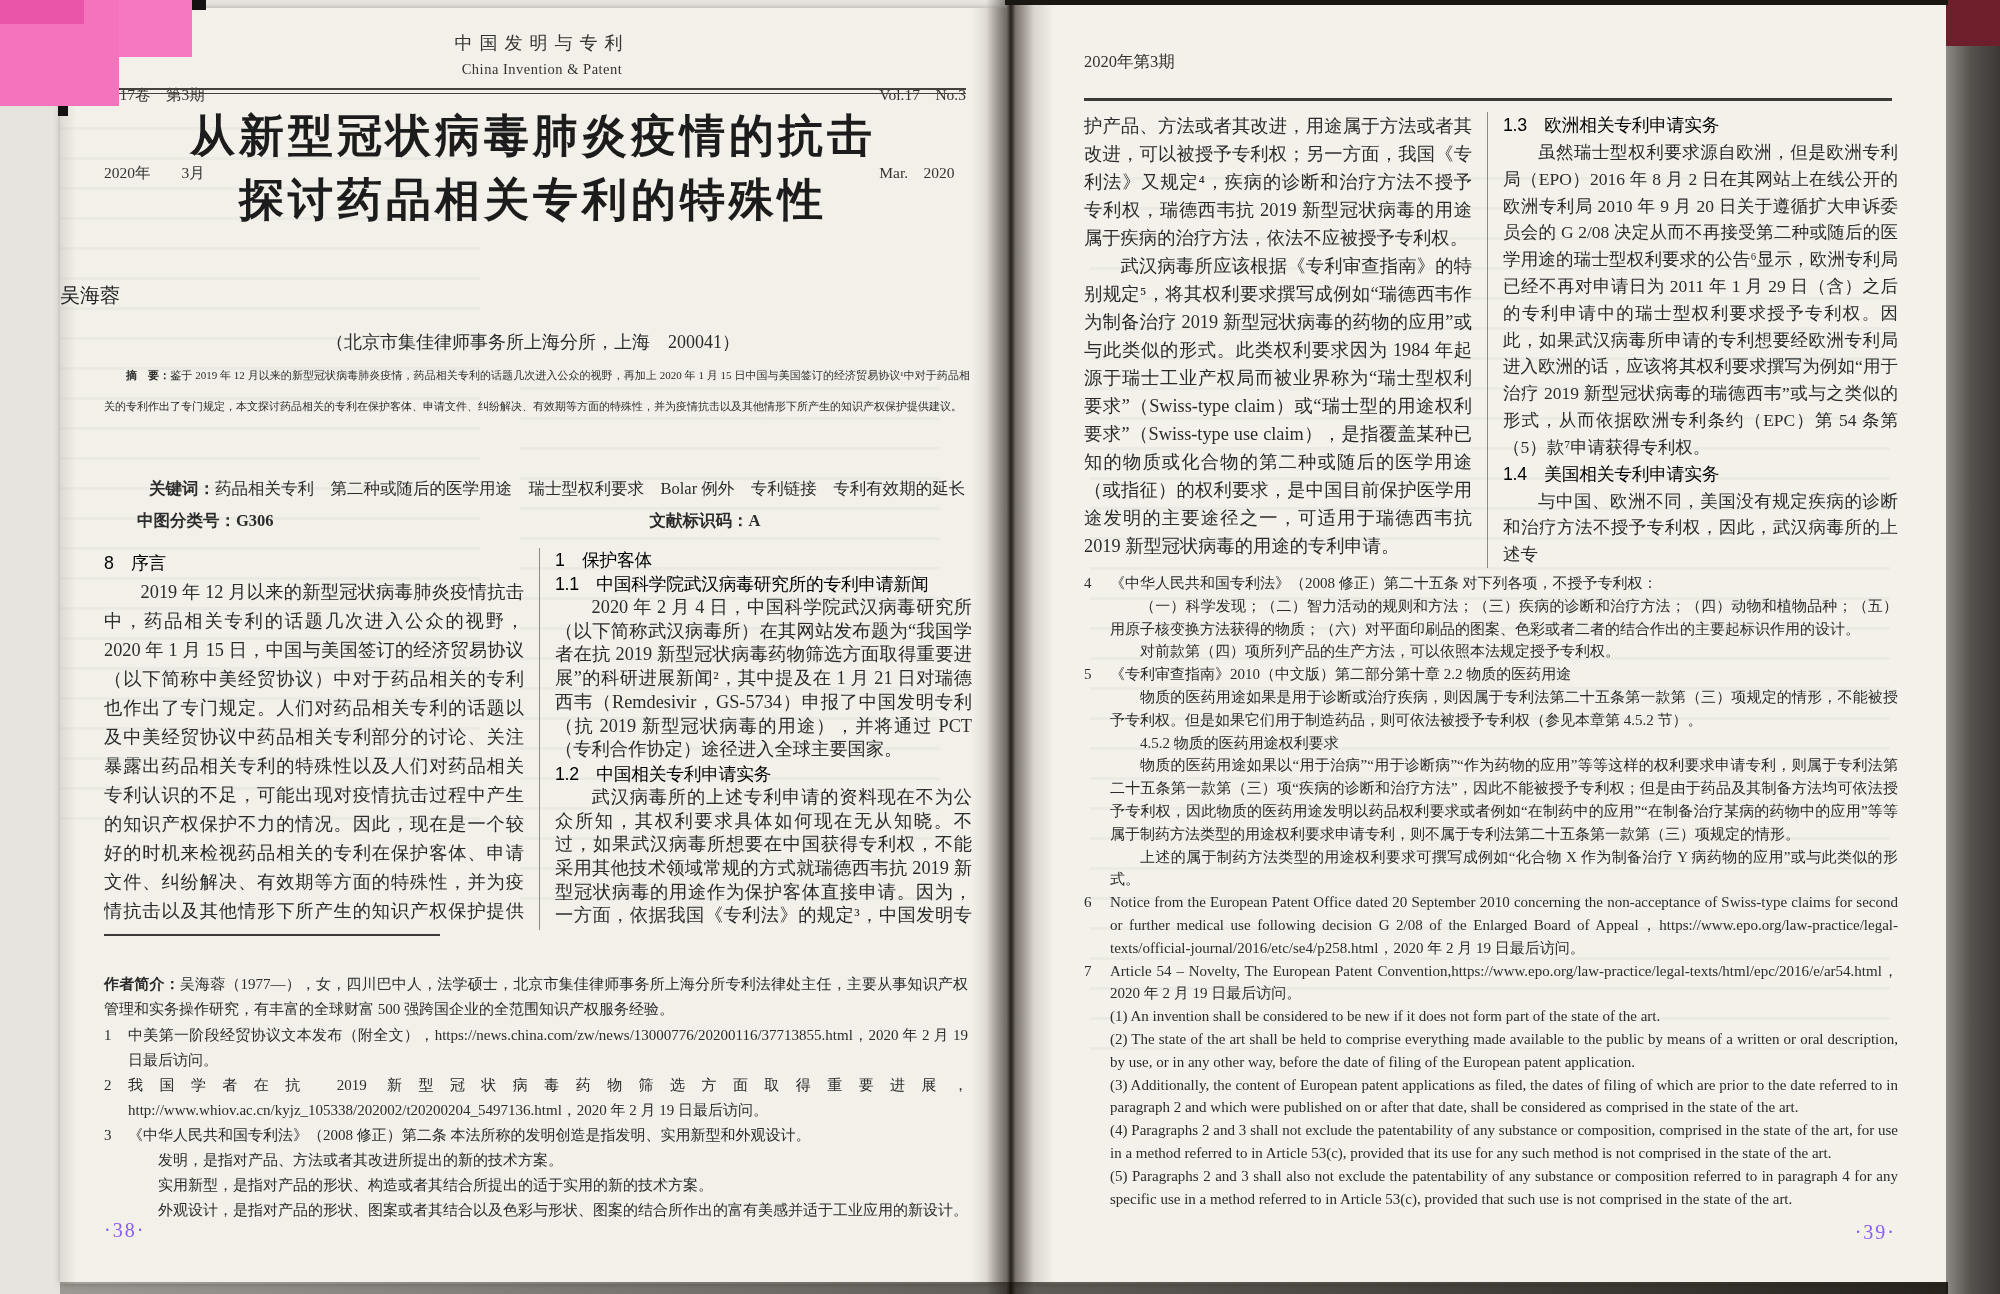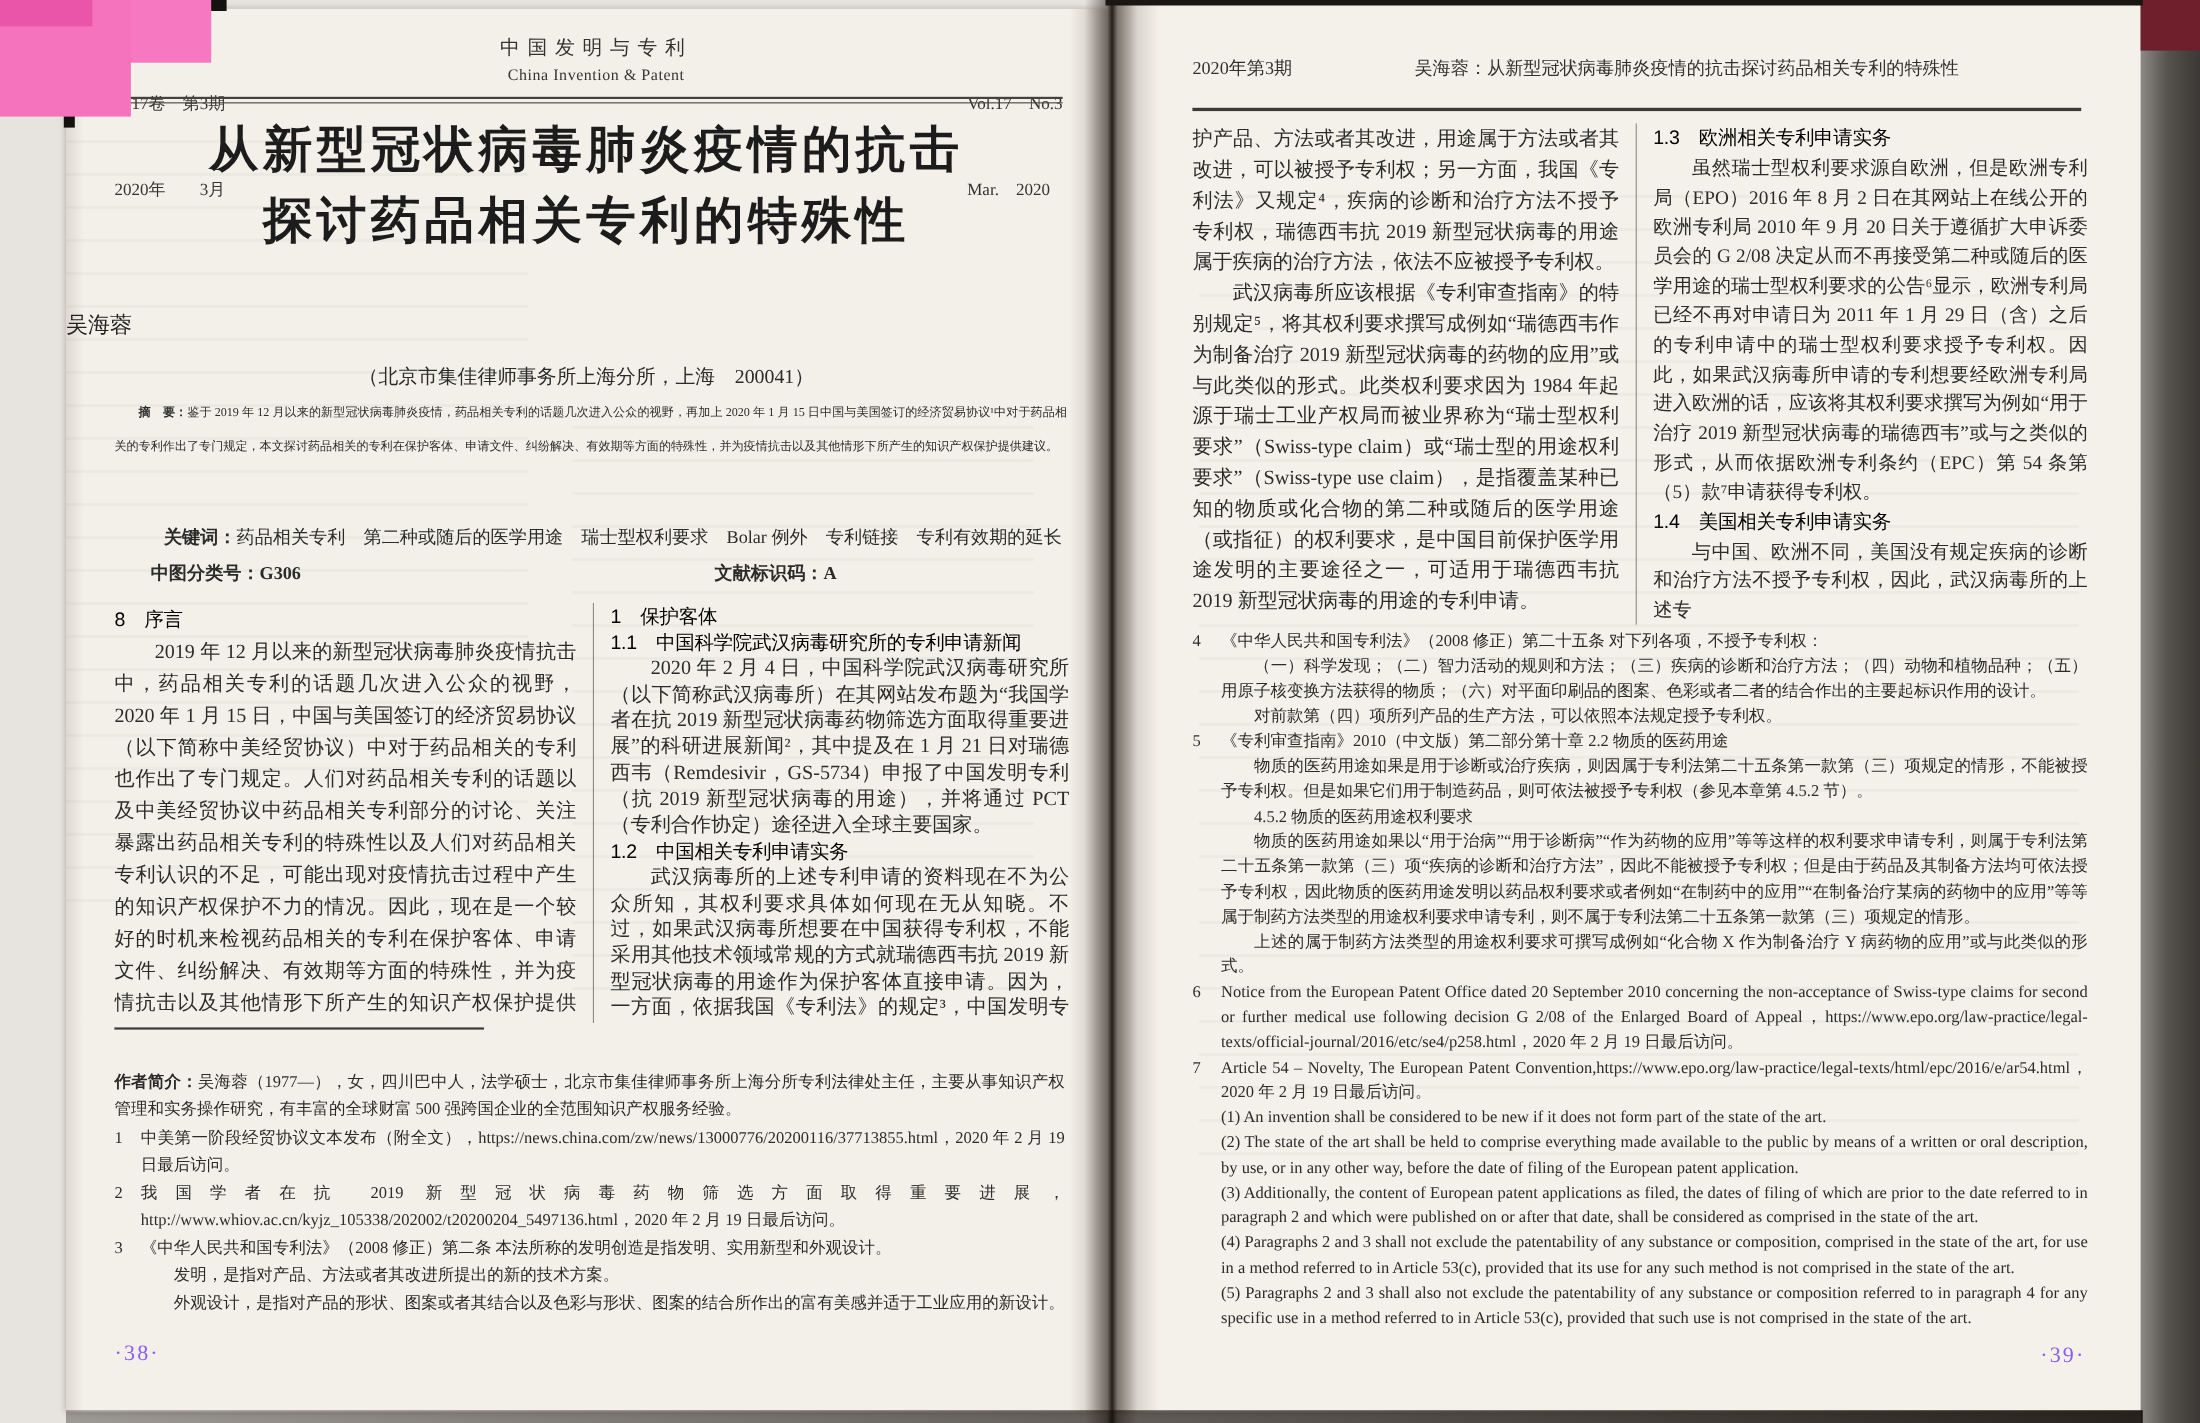--- a/index.html
+++ b/index.html
@@ -170,30 +170,30 @@
         <p class="fn-text">中美第一阶段经贸协议文本发布（附全文），https://news.china.com/zw/news/13000776/20200116/37713855.html，2020 年 2 月 19 日最后访问。</p>
       </div>
       <div class="fn">
         <span class="fn-num">2</span>
         <p class="fn-text">我国学者在抗 2019 新型冠状病毒药物筛选方面取得重要进展，http://www.whiov.ac.cn/kyjz_105338/202002/t20200204_5497136.html，2020 年 2 月 19 日最后访问。</p>
       </div>
       <div class="fn">
         <span class="fn-num">3</span>
         <p class="fn-text">《中华人民共和国专利法》（2008 修正）第二条 本法所称的发明创造是指发明、实用新型和外观设计。</p>
         <p class="fn-sub">发明，是指对产品、方法或者其改进所提出的新的技术方案。</p>
+        <p class="fn-sub">实用新型，是指对产品的形状、构造或者其结合所提出的适于实用的新的技术方案。</p>
         <p class="fn-sub">外观设计，是指对产品的形状、图案或者其结合以及色彩与形状、图案的结合所作出的富有美感并适于工业应用的新设计。</p>
       </div>
     </div>
     <div class="pagenum pn-left">·38·</div>
   </section>
 
   <section class="page page-right">
     <div class="rp-header">
       <span class="rp-issue">2020年第3期</span>
-      <span class="rp-title">吴海蓉：从新型冠状病毒肺炎疫情的抗击探讨药品相关专利的特殊性</span>
     </div>
     <div class="rp-rule"></div>
 
     <div class="cols rp-cols">
       <div class="col rcol1">
         <p class="noind">护产品、方法或者其改进，用途属于方法或者其改进，可以被授予专利权；另一方面，我国《专利法》又规定⁴，疾病的诊断和治疗方法不授予专利权，瑞德西韦抗 2019 新型冠状病毒的用途属于疾病的治疗方法，依法不应被授予专利权。</p>
         <p class="ind">武汉病毒所应该根据《专利审查指南》的特别规定⁵，将其权利要求撰写成例如“瑞德西韦作为制备治疗 2019 新型冠状病毒的药物的应用”或与此类似的形式。此类权利要求因为 1984 年起源于瑞士工业产权局而被业界称为“瑞士型权利要求”（Swiss-type claim）或“瑞士型的用途权利要求”（Swiss-type use claim），是指覆盖某种已知的物质或化合物的第二种或随后的医学用途（或指征）的权利要求，是中国目前保护医学用途发明的主要途径之一，可适用于瑞德西韦抗 2019 新型冠状病毒的用途的专利申请。</p>
       </div>
       <div class="vdiv"></div>
       <div class="col rcol2">

